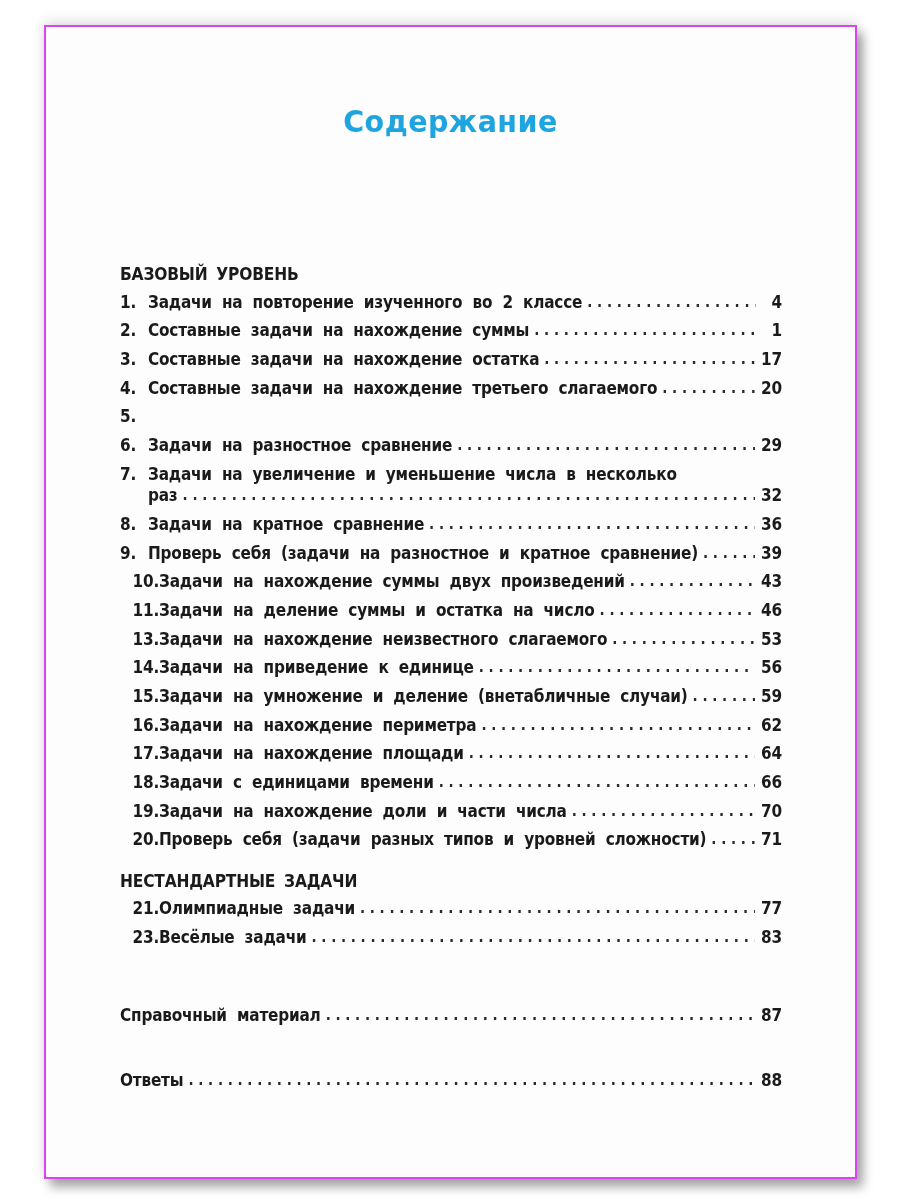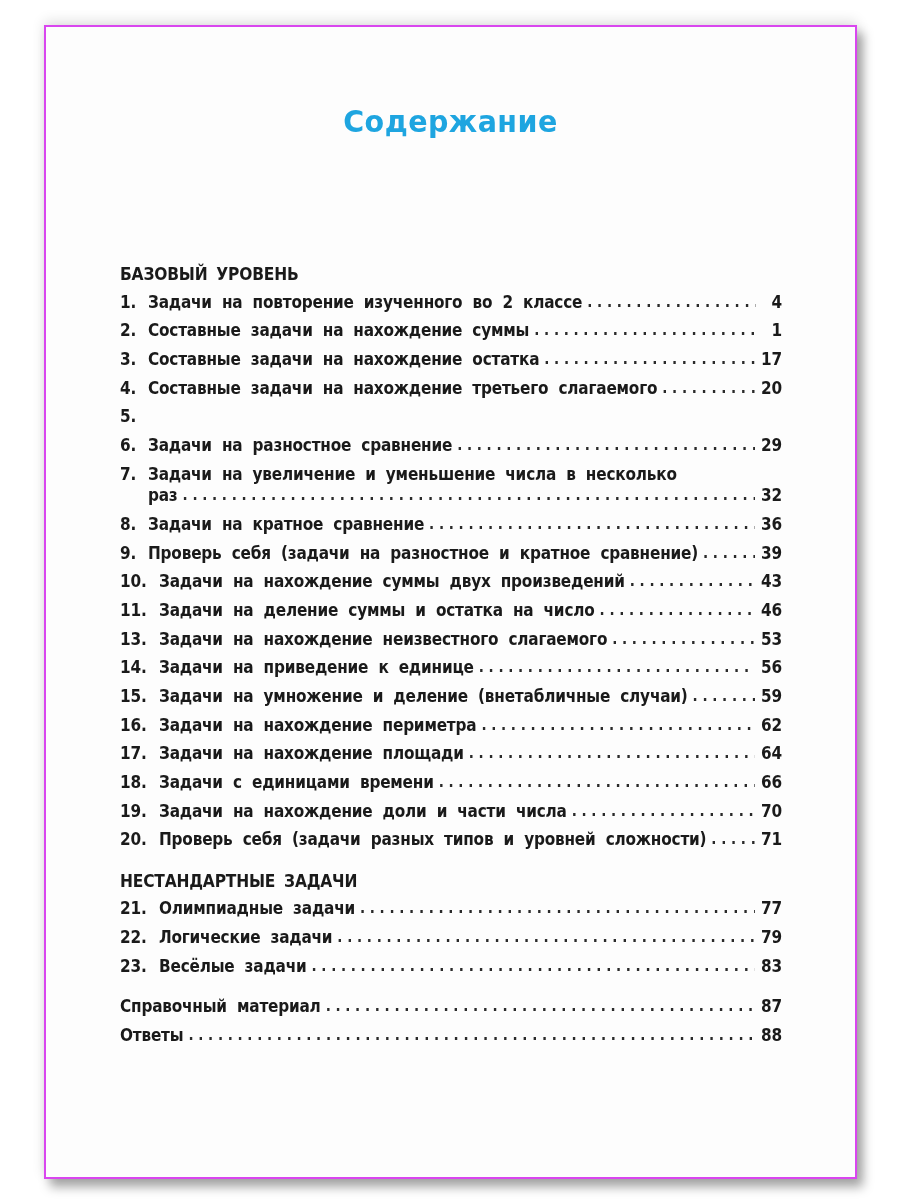--- a/index.html
+++ b/index.html
@@ -62,21 +62,21 @@
       display: flex;
       font-size: 17px;
       line-height: 21.5px;
       padding: 3.6px 0;
     }
     .entry .num {
       flex: 0 0 auto;
       white-space: nowrap;
     }
     .entry .num.single { width: 28px; }
-    .entry .num.double { width: 39px; }
+    .entry .num.double { width: 39px; text-align: right; }
     .entry .body {
       flex: 1 1 auto;
       position: relative;
       overflow: hidden;
     }
     .entry .text-line {
       display: block;
       white-space: nowrap;
       word-spacing: 5px;
     }
@@ -100,21 +100,21 @@
     }
     .entry .leader::before {
       content: ". . . . . . . . . . . . . . . . . . . . . . . . . . . . . . . . . . . . . . . . . . . . . . . . . . . . . . . . . . . . . . . . . . . . . . . . . . . . . . . . . . . . . . . . . . . . . . . . . . . . . . . . . . . . . . . . . . . . .";
       letter-spacing: 0;
     }
     .entry .page-num {
       flex: 0 0 auto;
       text-align: right;
       min-width: 20px;
     }
-    .entry.plain .body { margin-left: 0; }
+    .entry.plain .body { margin-left: 0; margin-top: 37px; }
     .spacer { height: 12px; }
     
     .toc { font-stretch: condensed; font-weight: bold; }
     .entry, .section-header { letter-spacing: -0.2px; }
   </style>
 </head>
 <body>
 
 <div class="page">
   <div class="title">Содержание</div>
@@ -314,30 +314,20 @@
           <span class="num double">21.</span>
           <div class="body">
             <div class="last-line">
               <span class="txt">Олимпиадные задачи</span>
               <span class="leader"></span>
               <span class="page-num">77</span>
             </div>
           </div>
         </div>
         <div class="entry">
-          <span class="num double">22.</span>
-          <div class="body">
-            <div class="last-line">
-              <span class="txt">Логические задачи</span>
-              <span class="leader"></span>
-              <span class="page-num">79</span>
-            </div>
-          </div>
-        </div>
-        <div class="entry">
           <span class="num double">23.</span>
           <div class="body">
             <div class="last-line">
               <span class="txt">Весёлые задачи</span>
               <span class="leader"></span>
               <span class="page-num">83</span>
             </div>
           </div>
         </div>
       </div>

